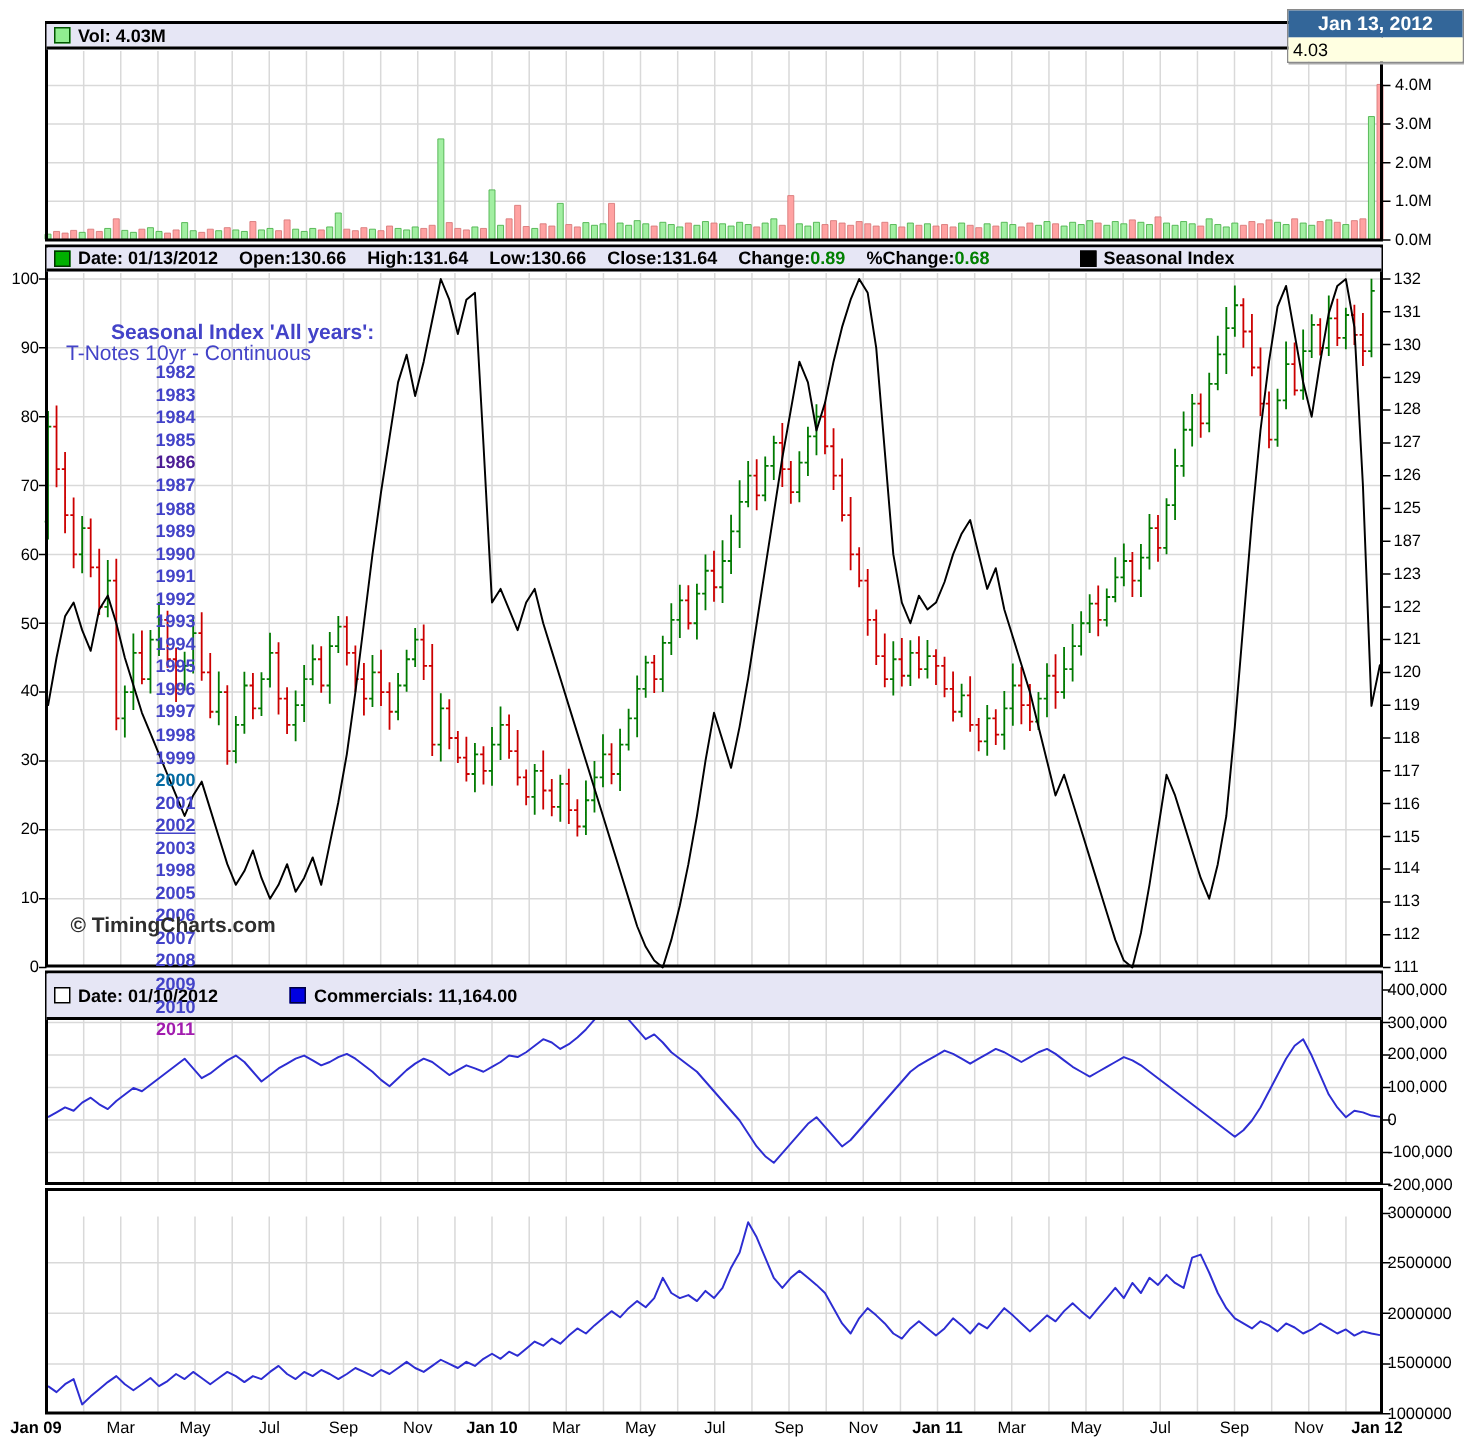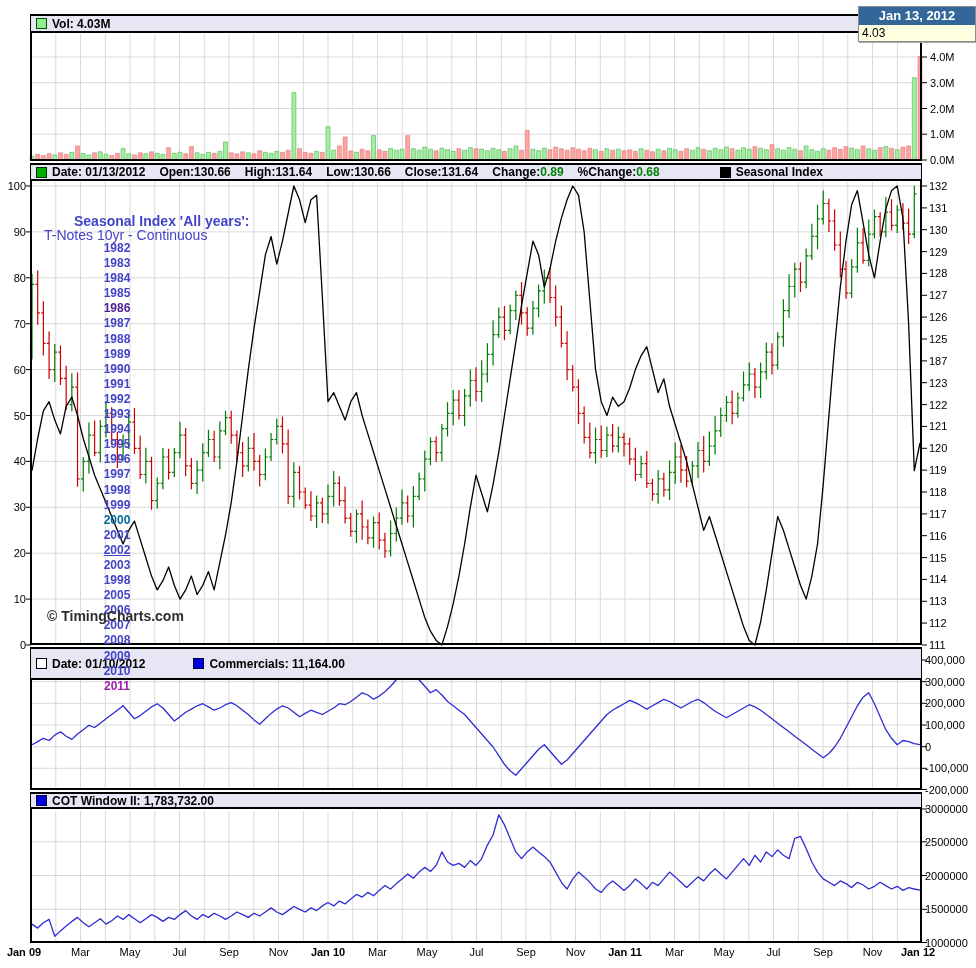--- a/index.html
+++ b/index.html
@@ -68,24 +68,20 @@
     <span>Seasonal Index</span>
   </div>
 
   <div class="phdr" style="top:649px;height:31px;">
     <span class="sw" style="background:#fff;"></span>
     <span>Date: 01/10/2012</span>
     <span class="sw" style="background:#0000E0;border-color:#000040;margin-left:48px;"></span>
     <span>Commercials: 11,164.00</span>
   </div>
 
-  <div class="phdr" style="top:794px;height:15px;">
-    <span class="sw" style="background:#0000E0;border-color:#000040;"></span>
-    <span>COT Window II: 1,783,732.00</span>
-  </div>
 
   <div id="chart-title" style="color: rgb(67, 67, 200);">T-Notes 10yr - Continuous</div>
   <div id="chart-subtitle" style="color: rgb(67, 67, 200);">Seasonal Index 'All years':</div>
   <div id="years-list">
       <div style="color: rgb(67, 67, 200);">1982</div>
       <div style="color: rgb(67, 67, 200);">1983</div>
       <div style="color: rgb(67, 67, 200);">1984</div>
       <div style="color: rgb(67, 67, 200);">1985</div>
       <div style="color: #4c1d95;">1986</div>
       <div style="color: rgb(67, 67, 200);">1987</div>

